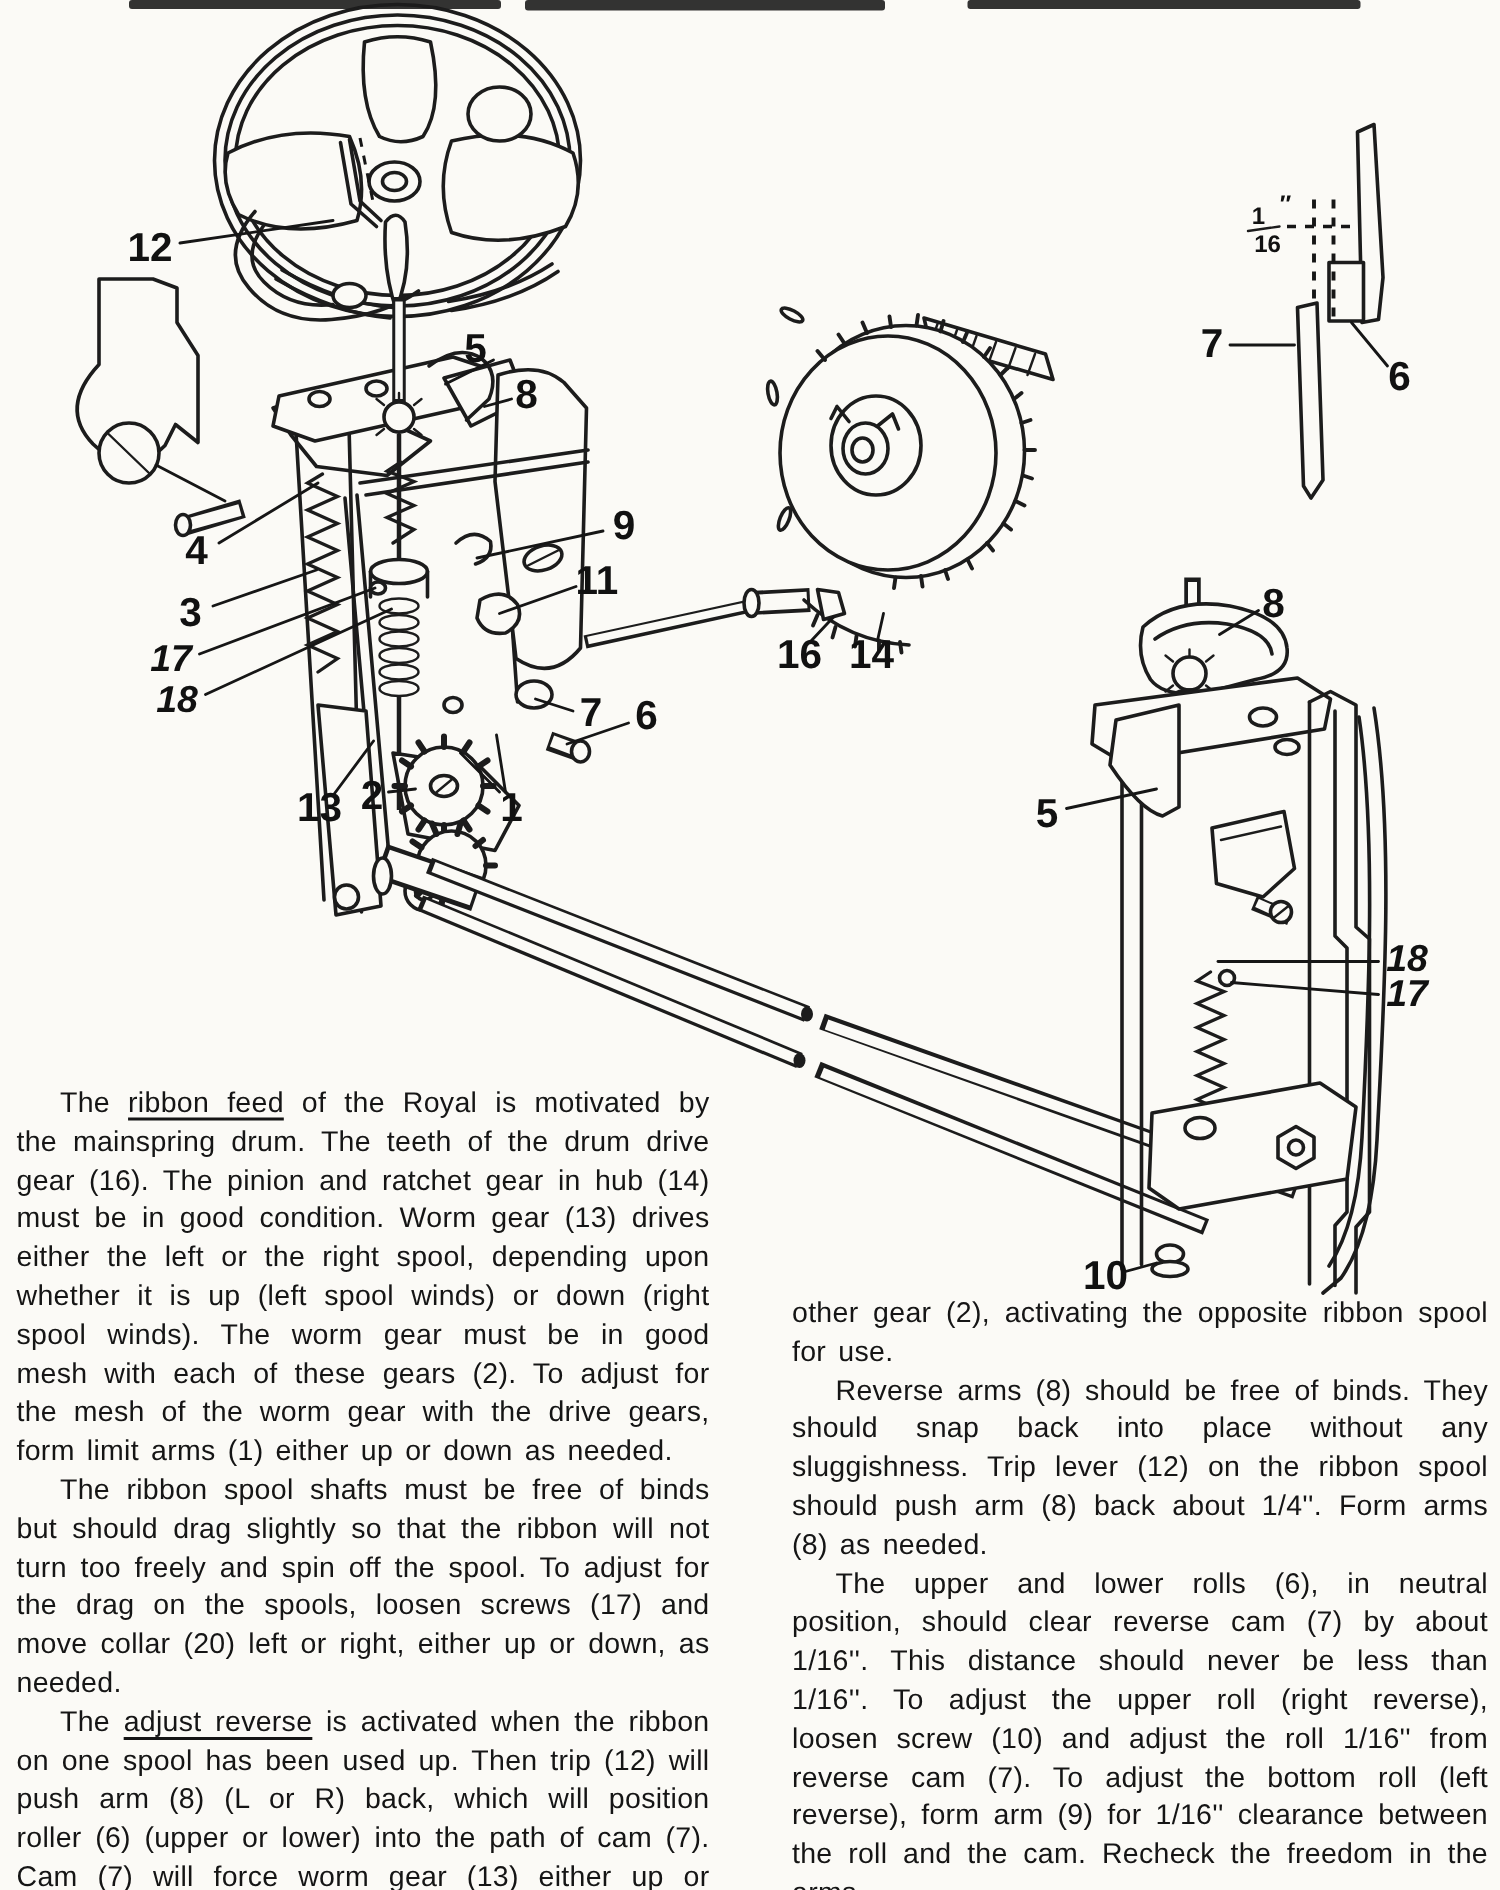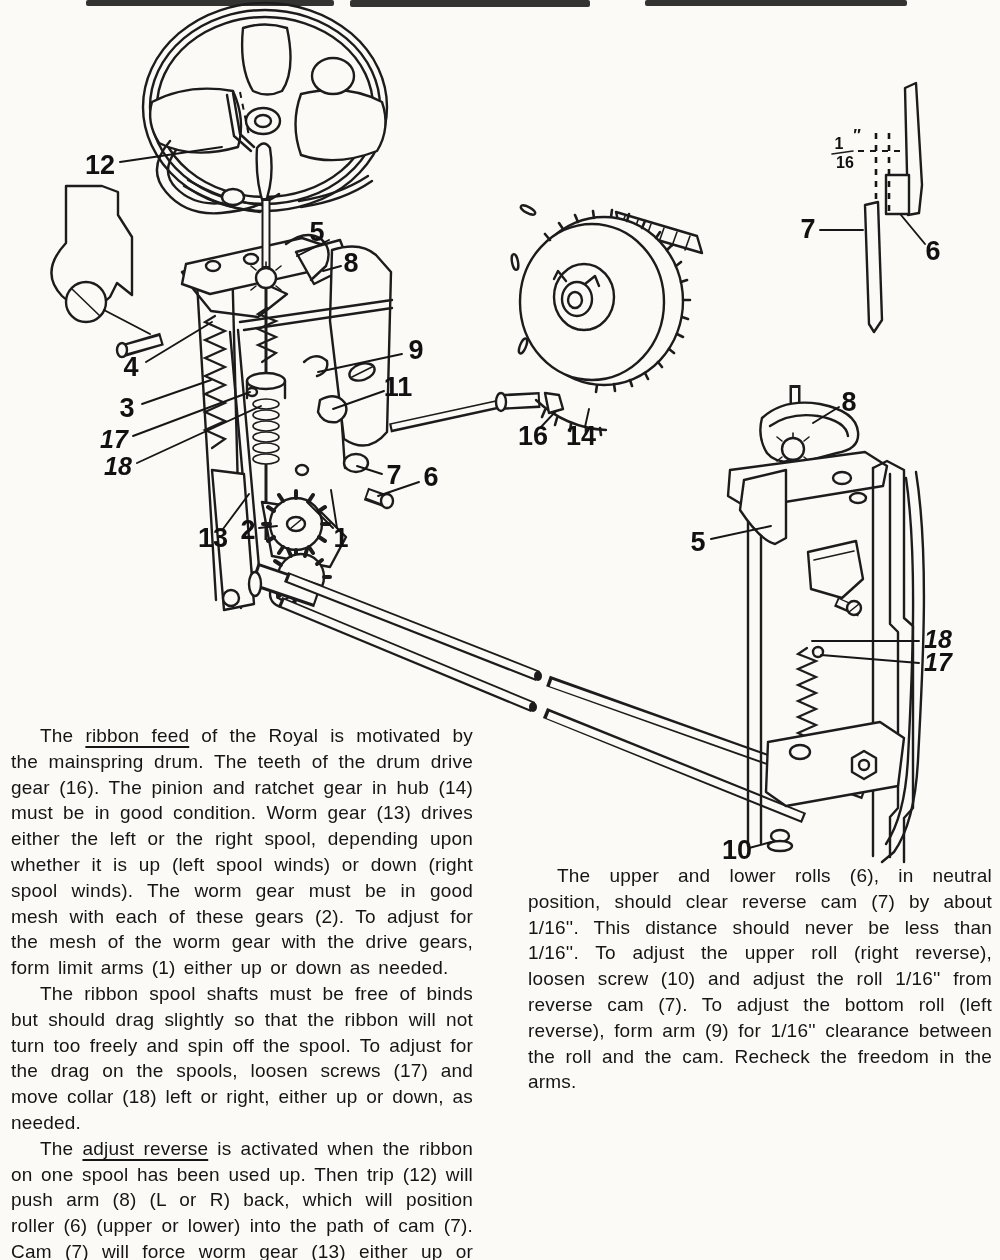--- a/index.html
+++ b/index.html
@@ -309,21 +309,23 @@
       <text class="co-i" x="938" y="641">18</text>
       <text class="co-i" x="938" y="664">17</text>
       <text class="co" x="737" y="852">10</text>
       <text class="co" x="808" y="231">7</text>
       <text class="co" x="933" y="253">6</text>
     </g>
   </svg>
 
   <div id="left-col" class="col">
     <p><span>The </span><span class="u">ribbon feed</span><span> of the Royal is motivated by the mainspring drum. The teeth of the drum drive gear (16). The pinion and ratchet gear in hub (14) must be in good condition. Worm gear (13) drives either the left or the right spool, depending upon whether it is up (left spool winds) or down (right spool winds). The worm gear must be in good mesh with each of these gears (2). To adjust for the mesh of the worm gear with the drive gears, form limit arms (1) either up or down as needed.</span></p>
-    <p>The ribbon spool shafts must be free of binds but should drag slightly so that the ribbon will not turn too freely and spin off the spool. To adjust for the drag on the spools, loosen screws (17) and move collar (18) left or right, either up or down, as needed.</p>
+    <p>The ribbon spool shafts must be free of binds but should drag slightly so that the ribbon will not turn too freely and spin off the spool. To adjust for the drag on the spools, loosen screws (17) and move collar (20) left or right, either up or down, as needed.</p>
     <p><span>The </span><span class="u">adjust reverse</span><span> is activated when the ribbon on one spool has been used up. Then trip (12) will push arm (8) (L or R) back, which will position roller (6) (upper or lower) into the path of cam (7). Cam (7) will force worm gear (13) either up or down. This will allow worm gear (13) to drive the</span></p>
   </div>
 
   <div id="right-col" class="col">
+    <p class="noind">other gear (2), activating the opposite ribbon spool for use.</p>
+    <p>Reverse arms (8) should be free of binds. They should snap back into place without any sluggishness. Trip lever (12) on the ribbon spool should push arm (8) back about 1/4''. Form arms (8) as needed.</p>
     <p>The upper and lower rolls (6), in neutral position, should clear reverse cam (7) by about 1/16''. This distance should never be less than 1/16''. To adjust the upper roll (right reverse), loosen screw (10) and adjust the roll 1/16'' from reverse cam (7). To adjust the bottom roll (left reverse), form arm (9) for 1/16'' clearance between the roll and the cam. Recheck the freedom in the arms.</p>
   </div>
 
 </div>
 
 </body></html>

